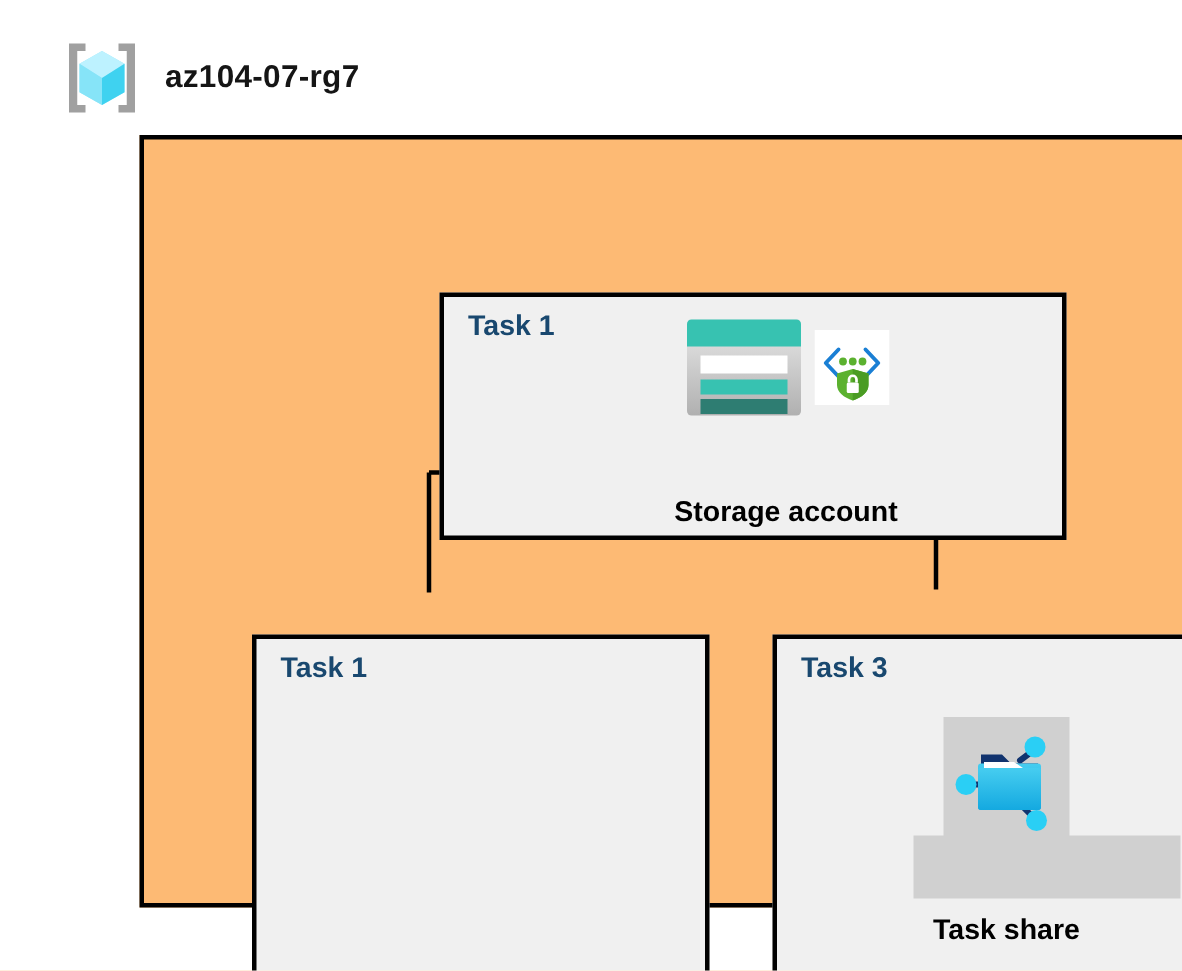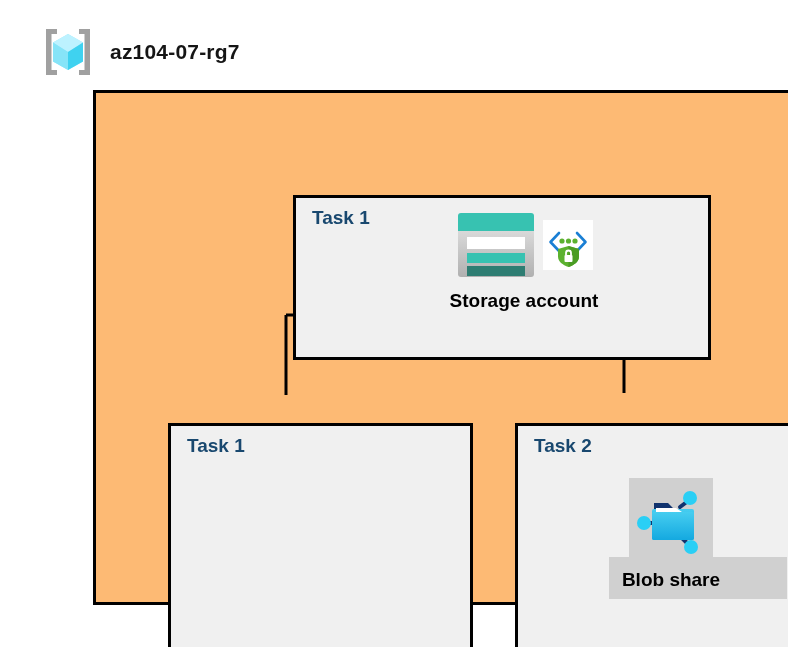--- a/index.html
+++ b/index.html
@@ -67,20 +67,21 @@
     color: #19486f;
     white-space: nowrap;
   }
 
   
   .node {
     position: absolute;
     display: flex;
     flex-direction: column;
     align-items: center;
+    gap: 40px;
   }
   .node-caption {
     font-size: 19px;
     font-weight: bold;
     color: #000000;
     white-space: nowrap;
     margin-top: 6px;
     position: relative;
     z-index: 3;
   }
@@ -198,21 +199,21 @@
       <div class="node-caption">Storage account</div>
     </div>
   </div>
 
   <div id="task-2-box" class="task-box">
     <div class="task-label">Task 1</div>
 
   </div>
 
   <div id="task-3-box" class="task-box">
-    <div class="task-label">Task 2</div>
+    <div class="task-label">Task 3</div>
 
     <div id="fileshare-icon-highlight"></div>
     <div id="fileshare-label-highlight"></div>
 
     <div id="node-fileshare" class="node">
       <span class="node-icon">
         <svg width="78" height="76" viewBox="0 0 78 76" xmlns="http://www.w3.org/2000/svg">
           <defs>
             <linearGradient id="fs-folder" x1="0" y1="0" x2="0" y2="1">
               <stop offset="0%" stop-color="#46cdf0"></stop>
@@ -229,17 +230,17 @@
           <rect x="20" y="28" width="42" height="31" rx="2" fill="url(#fs-folder)"></rect>
 
           <path d="M24 27 H44 L50 31 H24 Z" fill="#ffffff"></path>
           <rect x="20" y="31" width="42" height="28" rx="2" fill="url(#fs-folder)"></rect>
 
           <circle cx="58" cy="17" r="7" fill="#2acff5"></circle>
           <circle cx="12" cy="42" r="7" fill="#2acff5"></circle>
           <circle cx="59" cy="66" r="7" fill="#2acff5"></circle>
         </svg>
       </span>
-      <div class="node-caption">Blob share</div>
+      <div class="node-caption">Task share</div>
     </div>
   </div>
 
 </div>
 
 </body></html>

